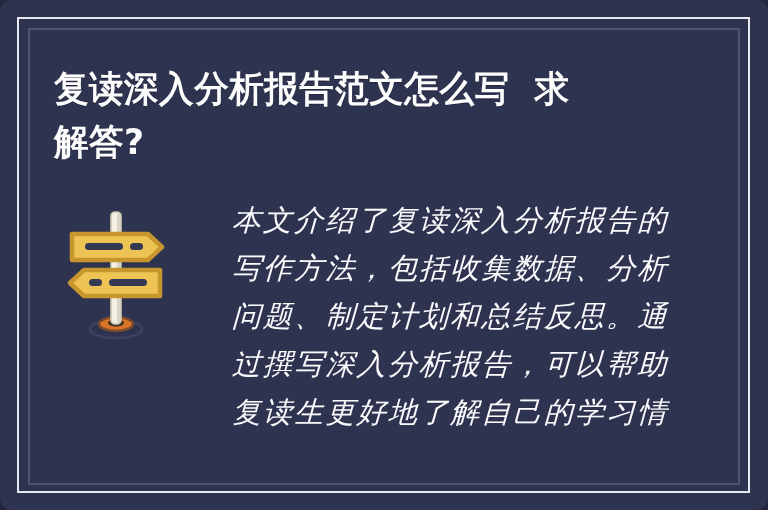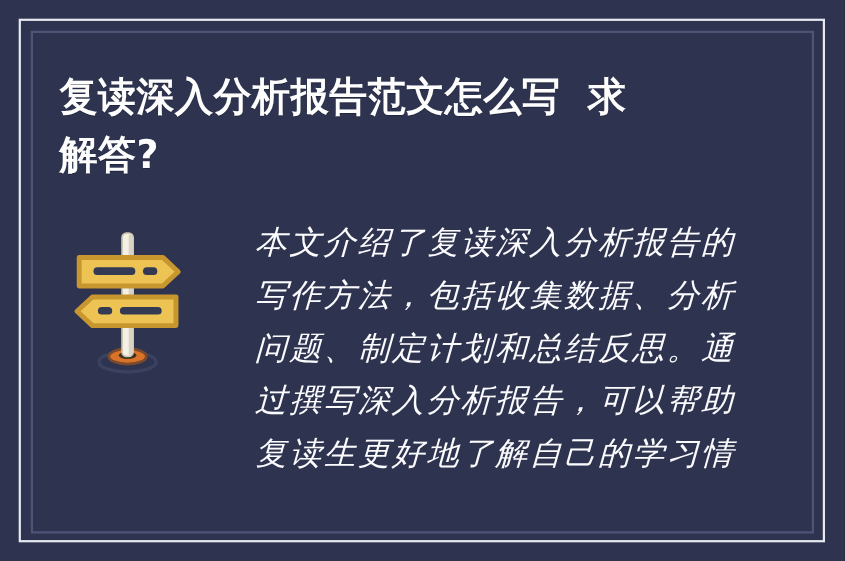--- a/index.html
+++ b/index.html
@@ -8,20 +8,21 @@
     padding: 0;
     background: #22263c;
   }
 
   .canvas {
     position: relative;
     width: 768px;
     height: 510px;
     overflow: hidden;
     font-family: "Liberation Sans", "DejaVu Sans", sans-serif;
+    border-radius: 12px;
     -webkit-font-smoothing: antialiased;
   }
 
   
   .bg-fill {
     position: absolute;
     inset: 0;
     background: #2e3350;
   }
 

